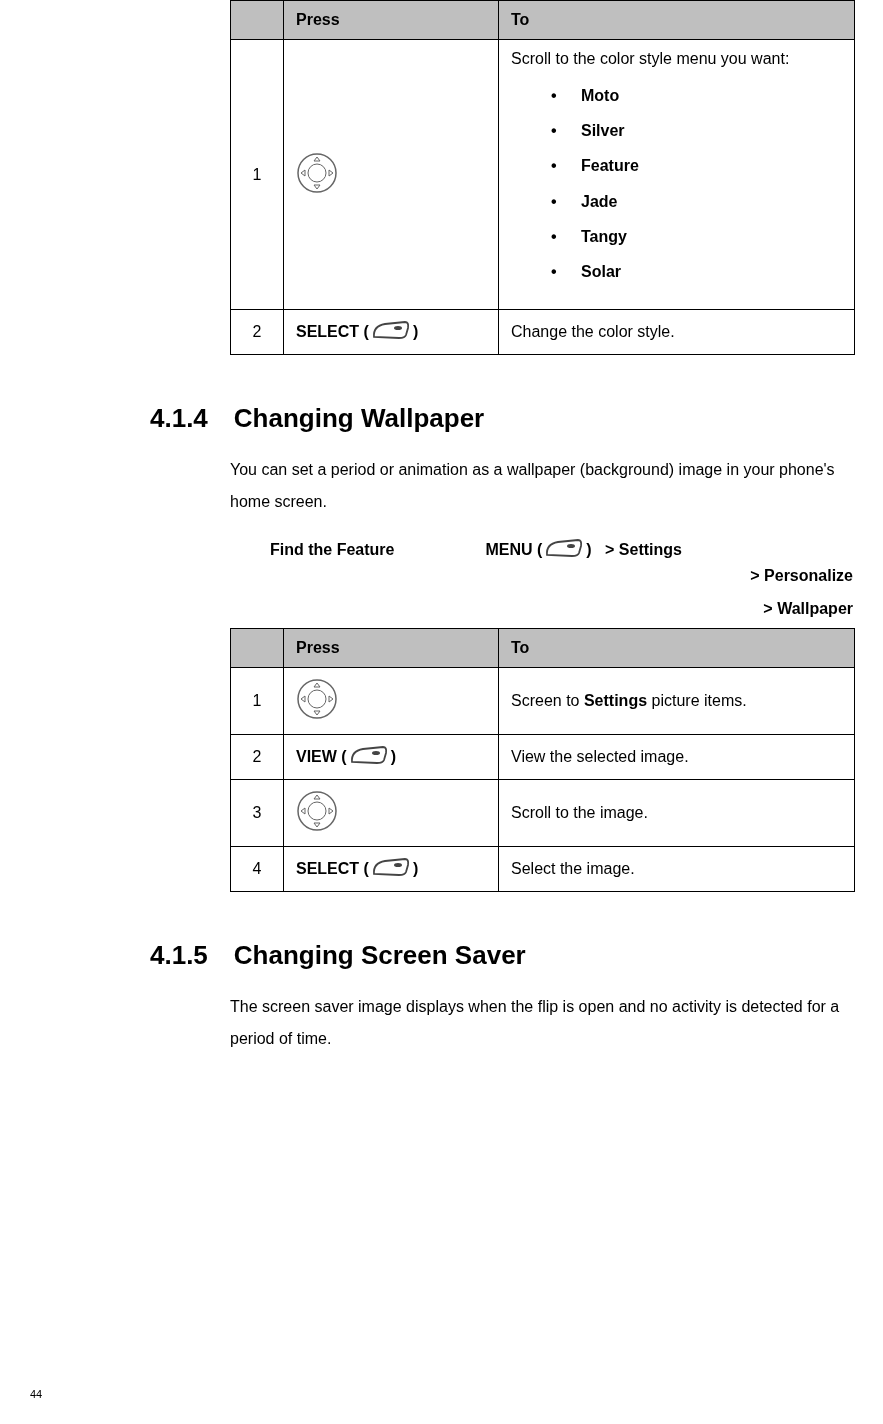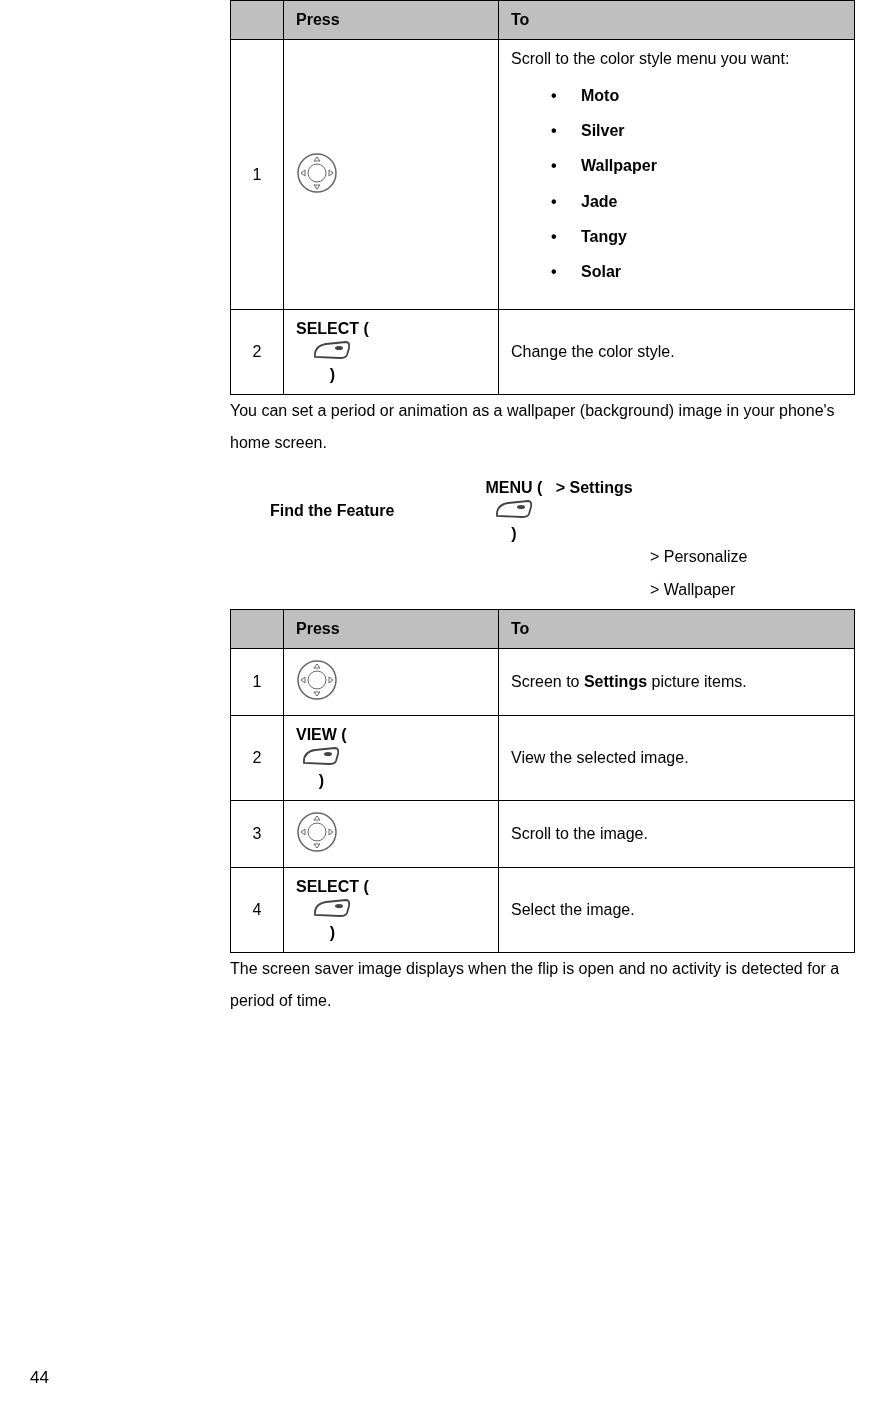--- a/index.html
+++ b/index.html
@@ -48,51 +48,51 @@
     display: flex;
     gap: 91px;
     font-weight: bold;
     align-items: center;
   }
   .find-feature-right {
     font-weight: bold;
   }
   .menu-path {
     margin-left: 500px;
-    font-weight: normal;
+    font-weight: bold;
     line-height: 1.8;
     margin-bottom: 4px;
+    text-align: right;
   }
   .bullet-list {
     list-style: none;
     padding-left: 40px;
     margin: 10px 0;
   }
   .bullet-list li {
     font-weight: bold;
     line-height: 2.2;
   }
   .bullet-list li::before {
     content: "•";
     display: inline-block;
     width: 30px;
     font-weight: bold;
   }
   .page-num {
     position: absolute;
-    bottom: 36px;
+    bottom: 24px;
     left: 30px;
-    font-size: 17px;
+    font-size: 11px;
   }
   .softkey-label {
     font-weight: bold;
     display: inline-flex;
     align-items: center;
     gap: 2px;
-    flex-direction: column;
   }
   .nav-icon, .softkey-icon {
     vertical-align: middle;
     display: inline-block;
   }
   .intro-text { margin-bottom: 8px; }
   .bold-inline { font-weight: bold; }
 </style>
 </head>
 <body>
@@ -118,21 +118,21 @@
             <path d="M5 21 l4 -3 v6 z" fill="none" stroke="#666" stroke-width="1"></path>
             <path d="M37 21 l-4 -3 v6 z" fill="none" stroke="#666" stroke-width="1"></path>
           </svg>
         </span>
       </td>
       <td class="to-col">
         <div class="intro-text">Scroll to the color style menu you want:</div>
         <ul class="bullet-list">
           <li>Moto</li>
           <li>Silver</li>
-          <li>Wallpaper</li>
+          <li>Feature</li>
           <li>Jade</li>
           <li>Tangy</li>
           <li>Solar</li>
         </ul>
       </td>
     </tr>
     <tr>
       <td class="num-col">2</td>
       <td class="press-col">
         <span class="softkey-label">
@@ -144,20 +144,21 @@
             </svg>
           </span>
           <span>)</span>
         </span>
       </td>
       <td class="to-col">Change the color style.</td>
     </tr>
   </tbody>
     </table>
 
+  <div class="section-heading">4.1.4 Changing Wallpaper</div>
   <div class="body-text">You can set a period or animation as a wallpaper (background) image in your phone's home screen.</div>
 
   <div class="find-feature">
     <span>Find the Feature</span>
     <span class="find-feature-right">
       <span class="softkey-label">
         <span>MENU (</span>
         <span class="softkey-icon">
           <svg width="40" height="20" viewBox="0 0 40 20">
             <path d="M3 17 Q2 6 14 4 L34 2 Q38 2 37 8 L35 15 Q34 18 28 18 Z" fill="none" stroke="#444" stroke-width="1.8"></path>
@@ -241,17 +242,18 @@
             </svg>
           </span>
           <span>)</span>
         </span>
       </td>
       <td class="to-col">Select the image.</td>
     </tr>
   </tbody>
     </table>
 
+  <div class="section-heading">4.1.5 Changing Screen Saver</div>
   <div class="body-text">The screen saver image displays when the flip is open and no activity is detected for a period of time.</div>
 
 </div>
 
 <div class="page-num">44</div>
 
 </body></html>

